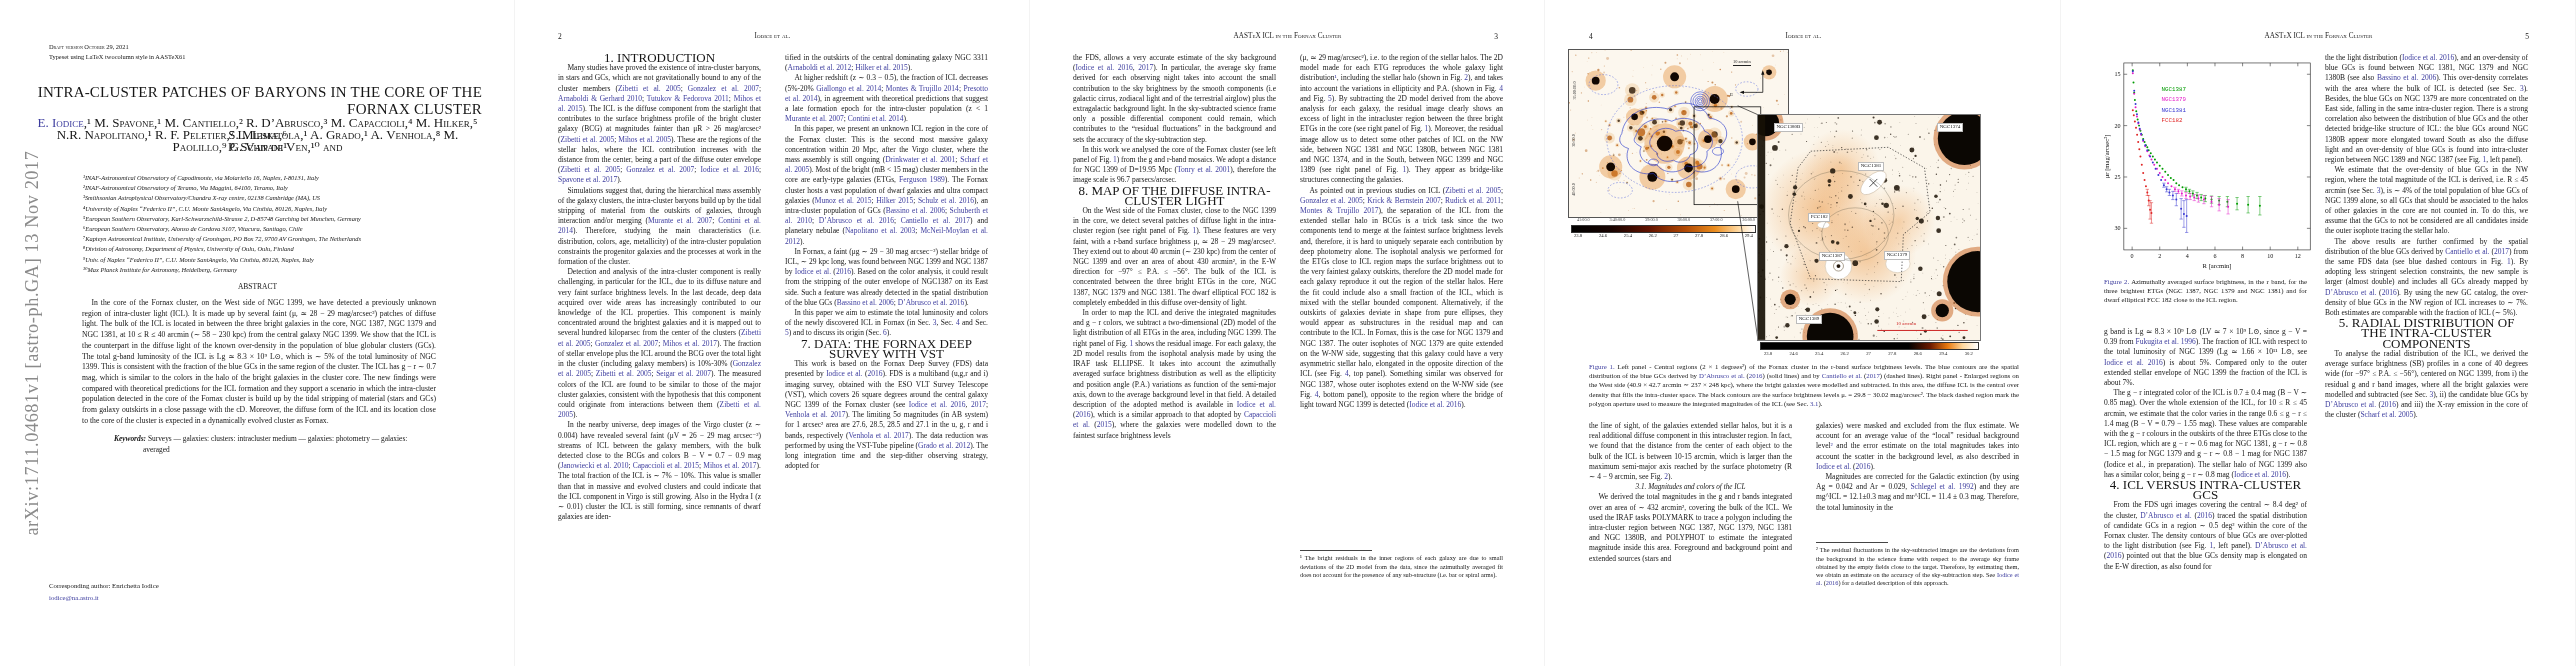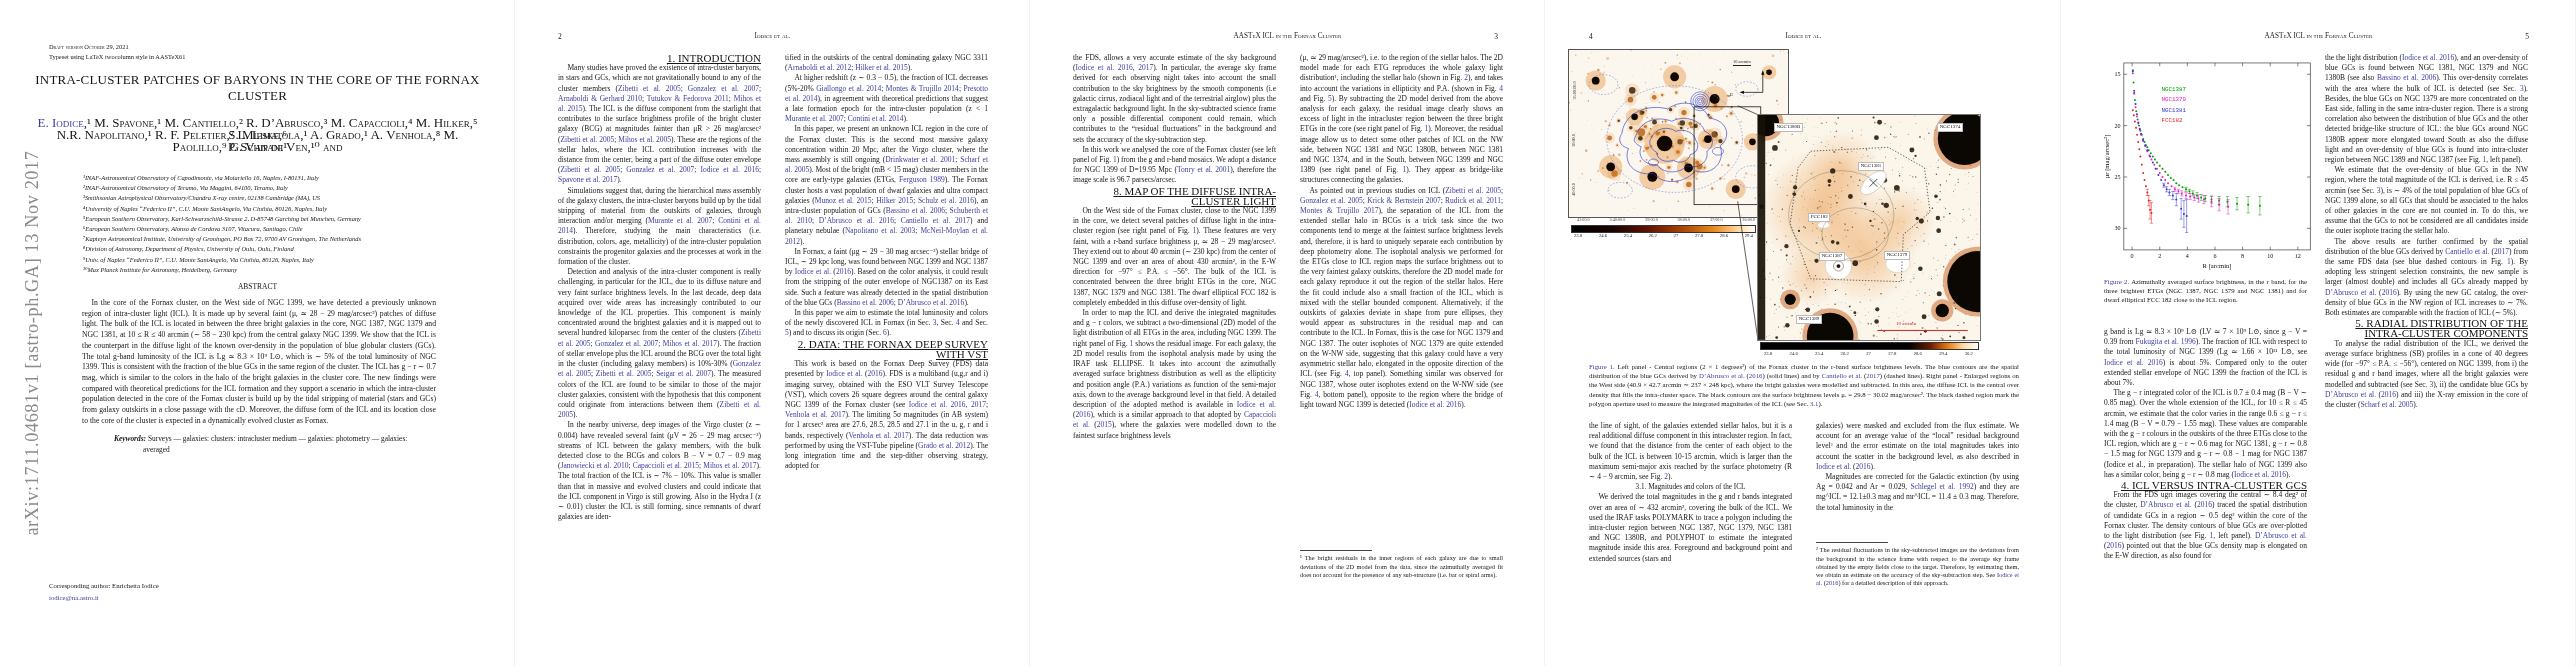--- a/index.html
+++ b/index.html
@@ -8,31 +8,31 @@
   .page{position:absolute;top:0;width:515px;height:667px;background:#fff;overflow:hidden;
         box-shadow:inset -0.6px 0 0 #ececec;}
   .abs{position:absolute;}
   .sc{font-variant:small-caps;}
   .it{font-style:italic;font-weight:bold;}
   .cite{color:#3c3c9e;}
   .link{color:#3c3c9e;}
   .col{position:absolute;width:203px;font-size:7.5px;line-height:10.2px;text-align:justify;overflow:hidden;}
   .col p{margin:0;text-indent:9.4px;}
   .col p.ni{text-indent:0;}
-  .h2sec{text-align:right;font-size:11px;margin:6.7px 0 5px 0;text-indent:0 !important;text-decoration:underline;}
-  .hsub{text-align:center;font-size:7.2px;margin:6.7px 0 5px 0;text-indent:0 !important;}
+  .h2sec{text-align:center;font-size:13px;margin:6.7px 0 5px 0;text-indent:0 !important;}
+  .hsub{text-align:center;font-style:italic;font-size:7.2px;margin:6.7px 0 5px 0;text-indent:0 !important;}
   .runhead{position:absolute;top:32px;width:100%;text-align:center;font-size:7.2px;color:#1c1c1c;}
   .pgno-l{position:absolute;top:32px;left:43px;font-size:7.5px;}
   .pgno-r{position:absolute;top:32px;right:47px;font-size:7.5px;}
   .fnblock{position:absolute;width:203px;font-size:6.3px;line-height:8.3px;text-align:justify;}
   .fnsep{width:72px;border-top:0.6px solid #444;margin-bottom:3.3px;}
   .caption{font-size:6.8px;line-height:9.2px;text-align:justify;}
   .arxiv-mark{position:absolute;left:32px;top:343px;transform:translate(-50%,-50%) rotate(-90deg);
       white-space:nowrap;font-size:18.3px;color:#8b8b8b;letter-spacing:0.6px;}
-  .title{position:absolute;top:72px;left:33px;width:449px;text-align:center;font-size:13px;letter-spacing:0.2px;}
+  .title{position:absolute;top:84px;left:33px;width:449px;text-align:right;font-size:15px;letter-spacing:0.2px;}
   .authors{position:absolute;left:33px;width:449px;text-align:center;font-size:13px;line-height:11.7px;}
   .affil{font-size:6.4px;font-style:italic;line-height:10.2px;}
   .chip{position:absolute;background:#ffffff;padding:0 1.7px;font-size:5px;color:#111;
         border:0.6px solid #bbb;line-height:6.7px;white-space:nowrap;}
   .cbar{position:absolute;height:6.1px;border:0.6px solid #333;}
   .cbar-ticks{position:absolute;display:flex;justify-content:space-between;font-size:4.7px;color:#222;}
   .axis-tick{position:absolute;font-size:4.2px;color:#444;}
 </style>
 </head>
 <body>
@@ -79,21 +79,21 @@
       <p>Simulations suggest that, during the hierarchical mass assembly of the galaxy clusters, the intra-cluster baryons build up by the tidal stripping of material from the outskirts of galaxies, through interaction and/or merging (<span class="cite">Murante et al. 2007</span>; <span class="cite">Contini et al. 2014</span>). Therefore, studying the main characteristics (i.e. distribution, colors, age, metallicity) of the intra-cluster population constraints the progenitor galaxies and the processes at work in the formation of the cluster.</p>
       <p>Detection and analysis of the intra-cluster component is really challenging, in particular for the ICL, due to its diffuse nature and very faint surface brightness levels. In the last decade, deep data acquired over wide areas has increasingly contributed to our knowledge of the ICL properties. This component is mainly concentrated around the brightest galaxies and it is mapped out to several hundred kiloparsec from the center of the clusters (<span class="cite">Zibetti et al. 2005</span>; <span class="cite">Gonzalez et al. 2007</span>; <span class="cite">Mihos et al. 2017</span>). The fraction of stellar envelope plus the ICL around the BCG over the total light in the cluster (including galaxy members) is 10%-30% (<span class="cite">Gonzalez et al. 2005</span>; <span class="cite">Zibetti et al. 2005</span>; <span class="cite">Seigar et al. 2007</span>). The measured colors of the ICL are found to be similar to those of the major cluster galaxies, consistent with the hypothesis that this component could originate from interactions between them (<span class="cite">Zibetti et al. 2005</span>).</p>
       <p>In the nearby universe, deep images of the Virgo cluster (z ∼ 0.004) have revealed several faint (μV = 26 − 29 mag arcsec⁻²) streams of ICL between the galaxy members, with the bulk detected close to the BCGs and colors B − V = 0.7 − 0.9 mag (<span class="cite">Janowiecki et al. 2010</span>; <span class="cite">Capaccioli et al. 2015</span>; <span class="cite">Mihos et al. 2017</span>). The total fraction of the ICL is ∼ 7% − 10%. This value is smaller than that in massive and evolved clusters and could indicate that the ICL component in Virgo is still growing. Also in the Hydra I (z ∼ 0.01) cluster the ICL is still forming, since remnants of dwarf galaxies are iden-</p>
     </div>
     <div class="col" style="left:270px;top:53px;height:551px;">
       <p class="ni">tified in the outskirts of the central dominating galaxy NGC 3311 (<span class="cite">Arnaboldi et al. 2012</span>; <span class="cite">Hilker et al. 2015</span>).</p>
       <p>At higher redshift (z ∼ 0.3 − 0.5), the fraction of ICL decreases (5%-20% <span class="cite">Giallongo et al. 2014</span>; <span class="cite">Montes &amp; Trujillo 2014</span>; <span class="cite">Presotto et al. 2014</span>), in agreement with theoretical predictions that suggest a late formation epoch for the intra-cluster population (z &lt; 1 <span class="cite">Murante et al. 2007</span>; <span class="cite">Contini et al. 2014</span>).</p>
       <p>In this paper, we present an unknown ICL region in the core of the Fornax cluster. This is the second most massive galaxy concentration within 20 Mpc, after the Virgo cluster, where the mass assembly is still ongoing (<span class="cite">Drinkwater et al. 2001</span>; <span class="cite">Scharf et al. 2005</span>). Most of the bright (mB &lt; 15 mag) cluster members in the core are early-type galaxies (ETGs, <span class="cite">Ferguson 1989</span>). The Fornax cluster hosts a vast population of dwarf galaxies and ultra compact galaxies (<span class="cite">Munoz et al. 2015</span>; <span class="cite">Hilker 2015</span>; <span class="cite">Schulz et al. 2016</span>), an intra-cluster population of GCs (<span class="cite">Bassino et al. 2006</span>; <span class="cite">Schuberth et al. 2010</span>; <span class="cite">D’Abrusco et al. 2016</span>; <span class="cite">Cantiello et al. 2017</span>) and planetary nebulae (<span class="cite">Napolitano et al. 2003</span>; <span class="cite">McNeil-Moylan et al. 2012</span>).</p>
       <p>In Fornax, a faint (μg ∼ 29 − 30 mag arcsec⁻²) stellar bridge of ICL, ∼ 29 kpc long, was found between NGC 1399 and NGC 1387 by <span class="cite">Iodice et al.</span> (<span class="cite">2016</span>). Based on the color analysis, it could result from the stripping of the outer envelope of NGC1387 on its East side. Such a feature was already detected in the spatial distribution of the blue GCs (<span class="cite">Bassino et al. 2006</span>; <span class="cite">D’Abrusco et al. 2016</span>).</p>
       <p>In this paper we aim to estimate the total luminosity and colors of the newly discovered ICL in Fornax (in Sec. <span class="cite">3</span>, Sec. <span class="cite">4</span> and Sec. <span class="cite">5</span>) and to discuss its origin (Sec. <span class="cite">6</span>).</p>
-      <p class="h2sec">2. DATA: THE FORNAX DEEP SURVEY WITH VST</p>
+      <p class="h2sec">7. DATA: THE FORNAX DEEP SURVEY WITH VST</p>
       <p>This work is based on the Fornax Deep Survey (FDS) data presented by <span class="cite">Iodice et al.</span> (<span class="cite">2016</span>). FDS is a multiband (u,g,r and i) imaging survey, obtained with the ESO VLT Survey Telescope (VST), which covers 26 square degrees around the central galaxy NGC 1399 of the Fornax cluster (see <span class="cite">Iodice et al. 2016</span>, <span class="cite">2017</span>; <span class="cite">Venhola et al. 2017</span>). The limiting 5σ magnitudes (in AB system) for 1 arcsec² area are 27.6, 28.5, 28.5 and 27.1 in the u, g, r and i bands, respectively (<span class="cite">Venhola et al. 2017</span>). The data reduction was performed by using the VST-Tube pipeline (<span class="cite">Grado et al. 2012</span>). The long integration time and the step-dither observing strategy, adopted for</p>
     </div>
   </div>
 
   <div class="page" style="left:1030px">
     <div class="runhead sc">AASTeX ICL in the Fornax Cluster</div>
     <div class="pgno-r">3</div>
     <div class="col" style="left:43px;top:53px;height:551px;">
       <p class="ni">the FDS, allows a very accurate estimate of the sky background (<span class="cite">Iodice et al. 2016</span>, <span class="cite">2017</span>). In particular, the average sky frame derived for each observing night takes into account the small contribution to the sky brightness by the smooth components (i.e galactic cirrus, zodiacal light and of the terrestrial airglow) plus the extragalactic background light. In the sky-subtracted science frame only a possible differential component could remain, which contributes to the “residual fluctuations” in the background and sets the accuracy of the sky-subtraction step.</p>
       <p>In this work we analysed the core of the Fornax cluster (see left panel of Fig. <span class="cite">1</span>) from the g and r-band mosaics. We adopt a distance for NGC 1399 of D=19.95 Mpc (<span class="cite">Tonry et al. 2001</span>), therefore the image scale is 96.7 parsecs/arcsec.</p>

